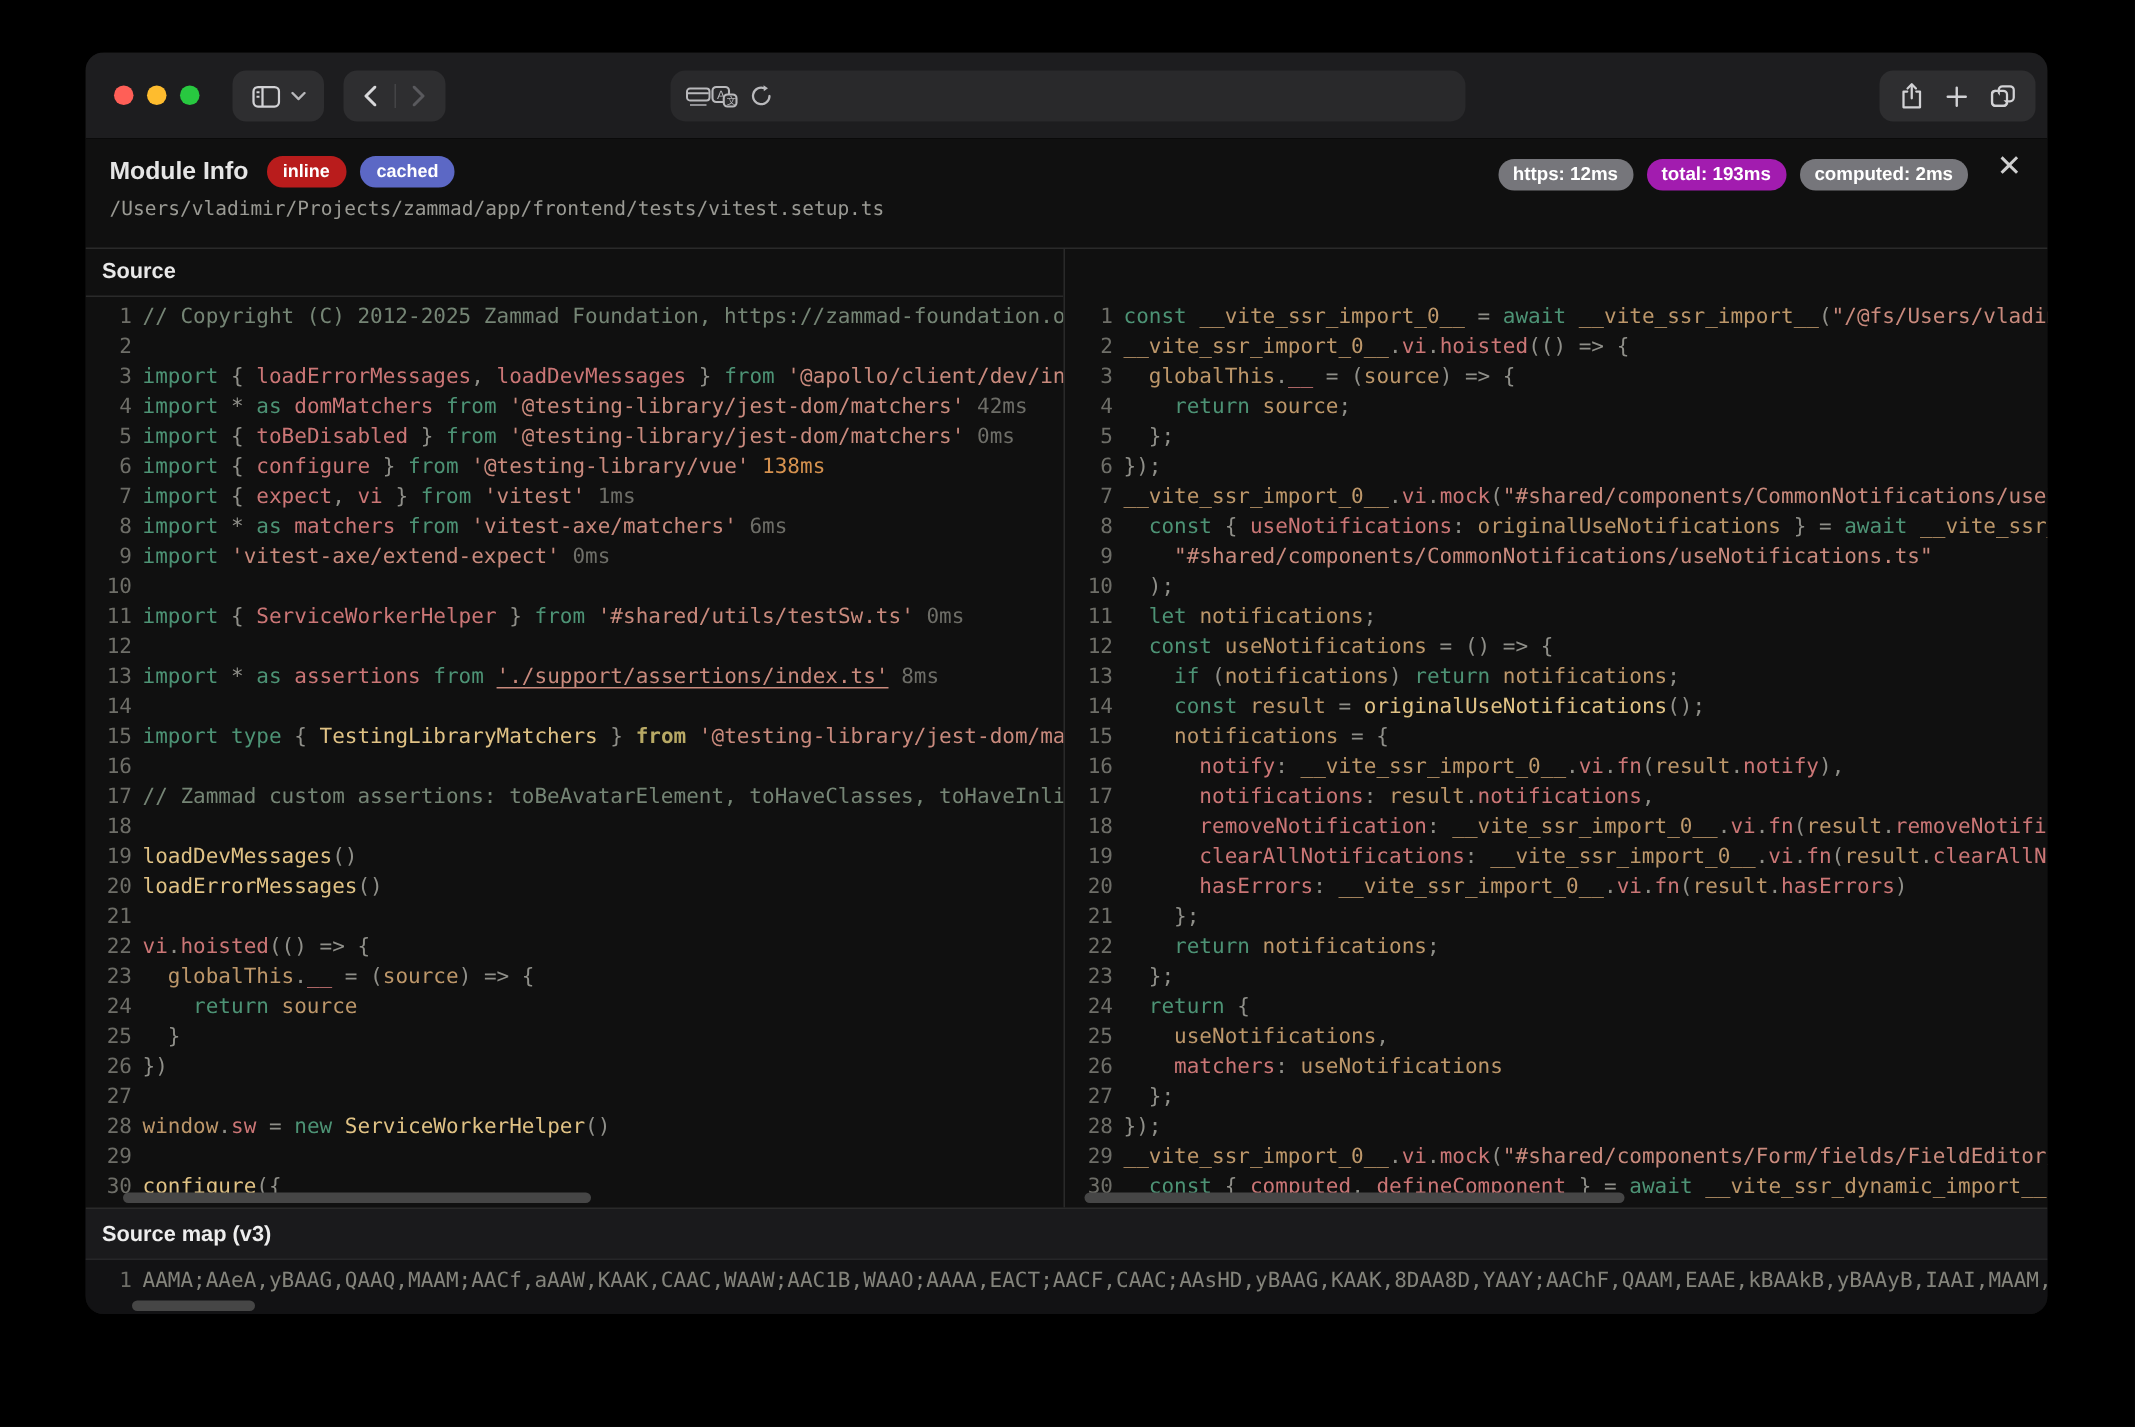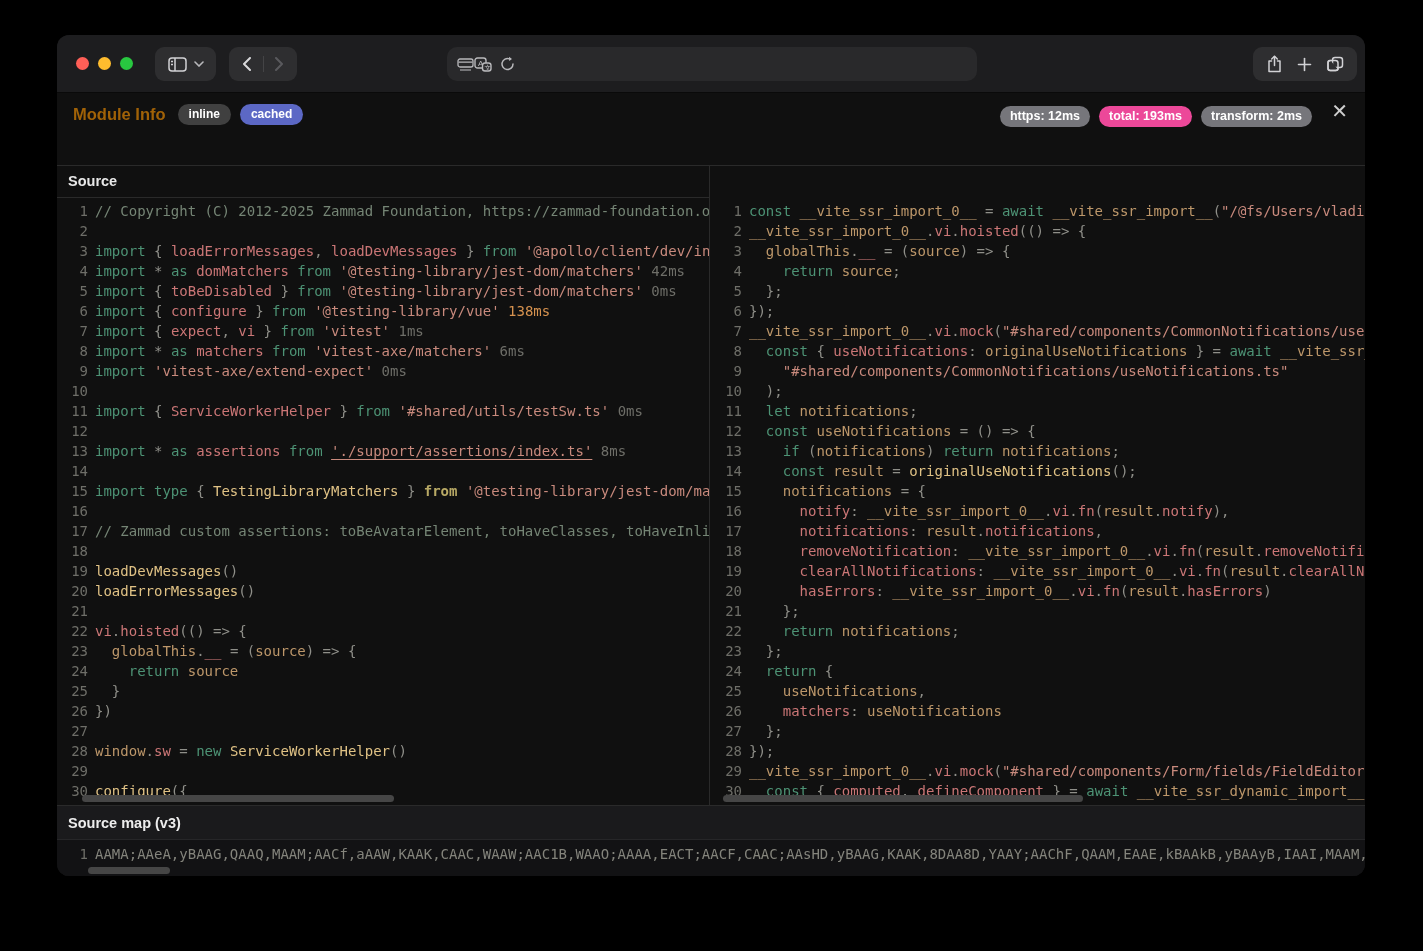--- a/index.html
+++ b/index.html
@@ -17,21 +17,21 @@
   .nav-divider { width:1px; height:16px; background:#444446; }
   .urlbar { position:absolute; left:390px; top:12px; width:530px; height:34px; background:#29292b; border-radius:10px; display:flex; align-items:center; padding:0 10px; }
   .url-text { flex:1; text-align:center; color:#ededed; font-size:13.5px; font-weight:bold; letter-spacing:.1px; }
   .pill.winbtns { left:1196px; width:104px; justify-content:space-around; padding:0 6px; }
   .iconbtn { display:flex; align-items:center; justify-content:center; }
 
   
   .page { height:783px; background:#101010; }
   .module-header { position:relative; height:73px; border-bottom:1px solid #2a2a2a; }
   .mh-row { position:absolute; left:16px; top:11px; display:flex; align-items:center; gap:10px; }
-  .mh-title { font-size:16.5px; font-weight:bold; color:#a16207; margin-right:2px; }
+  .mh-title { font-size:16.5px; font-weight:bold; color:#e5e5e5; margin-right:2px; }
   .badge { font-size:12px; font-weight:bold; color:#fff; padding:3px 11px 4px; border-radius:11px; }
   .timings { position:absolute; right:53px; top:13px; display:flex; gap:9px; }
   .tbadge { font-size:12.5px; font-weight:bold; color:#fff; padding:3px 10px 4px; border-radius:11px; white-space:nowrap; }
   .close-btn { position:absolute; right:13px; top:4px; color:#cfcfcf; font-size:20px; cursor:pointer; line-height:1; padding:4px; }
   .mh-path { position:absolute; left:16px; top:39px; font:13px "DejaVu Sans Mono",monospace; color:#9a9a94; }
 
   
   .panels { display:flex; height:640px; border-bottom:1px solid #2a2a2a; }
   .panel { position:relative; overflow:hidden; }
   .panel.source { width:653px; border-right:1px solid #2a2a2a; }
@@ -147,30 +147,31 @@
       </span>
     </div>
   </div>
 
   <div class="page">
 
     <div class="module-header">
       <div class="mh-row">
         <span class="mh-title">Module Info</span>
         <span id="module-badges" style="display:flex;gap:9px;">
-            <span class="badge" style="background: #404040;">inline</span>
+            <span class="badge" style="background: #b91c1c;">inline</span>
             <span class="badge" style="background: rgb(92, 104, 197);">cached</span>
           </span>
       </div>
       <div class="timings" id="timing-badges">
           <span class="tbadge" style="background: rgb(118, 118, 123);">https: 12ms</span>
-          <span class="tbadge" style="background: #ec4899;">total: 193ms</span>
-          <span class="tbadge" style="background: rgb(118, 118, 123);">transform: 2ms</span>
+          <span class="tbadge" style="background: #a21caf;">total: 193ms</span>
+          <span class="tbadge" style="background: rgb(118, 118, 123);">computed: 2ms</span>
         </div>
       <span class="close-btn">✕</span>
+      <div class="mh-path">/Users/vladimir/Projects/zammad/app/frontend/tests/vitest.setup.ts</div>
     </div>
 
     <div class="panels">
       <section class="panel source">
         <div class="panel-title">Source</div>
         <div class="code" id="source-code">
             <div class="line"><span class="ln">1</span><span class="lc"><span class="t-cmt" style="color: rgb(117, 133, 117);">// Copyright (C) 2012-2025 Zammad Foundation, https://zammad-foundation.org/</span></span></div>
             <div class="line"><span class="ln">2</span><span class="lc"></span></div>
             <div class="line"><span class="ln">3</span><span class="lc"><span class="t-kw" style="color: rgb(77, 147, 117);">import</span><span class="t-pun" style="color: rgb(143, 143, 137);"> { </span><span class="t-prop" style="color: rgb(203, 118, 118);">loadErrorMessages</span><span class="t-pun" style="color: rgb(143, 143, 137);">, </span><span class="t-prop" style="color: rgb(203, 118, 118);">loadDevMessages</span><span class="t-pun" style="color: rgb(143, 143, 137);"> } </span><span class="t-kw" style="color: rgb(77, 147, 117);">from</span><span class="t-str" style="color: rgb(201, 138, 125);"> '@apollo/client/dev/index.js'</span></span></div>
             <div class="line"><span class="ln">4</span><span class="lc"><span class="t-kw" style="color: rgb(77, 147, 117);">import</span><span class="t-pun" style="color: rgb(143, 143, 137);"> * </span><span class="t-kw" style="color: rgb(77, 147, 117);">as</span><span class="t-prop" style="color: rgb(203, 118, 118);"> domMatchers </span><span class="t-kw" style="color: rgb(77, 147, 117);">from</span><span class="t-str" style="color: rgb(201, 138, 125);"> '@testing-library/jest-dom/matchers'</span><span class="t-tim" style="color: rgb(110, 110, 104);"> 42ms</span></span></div>

